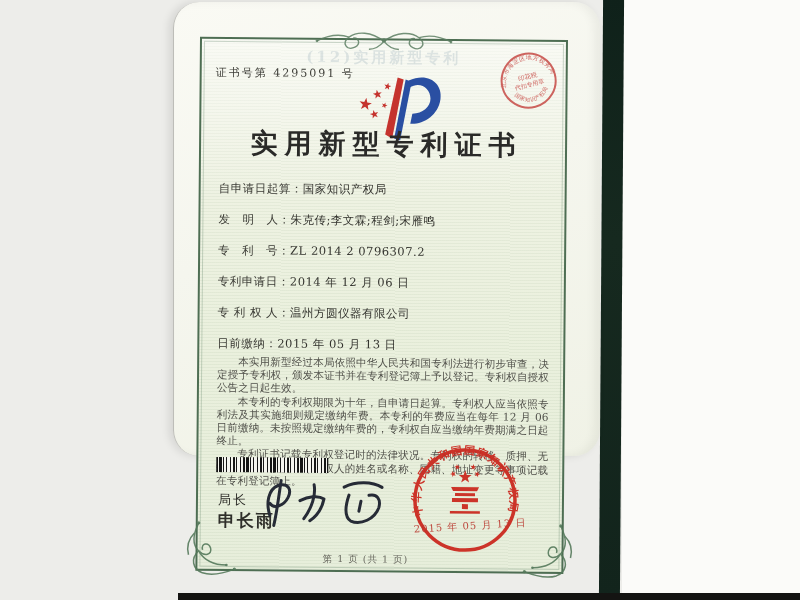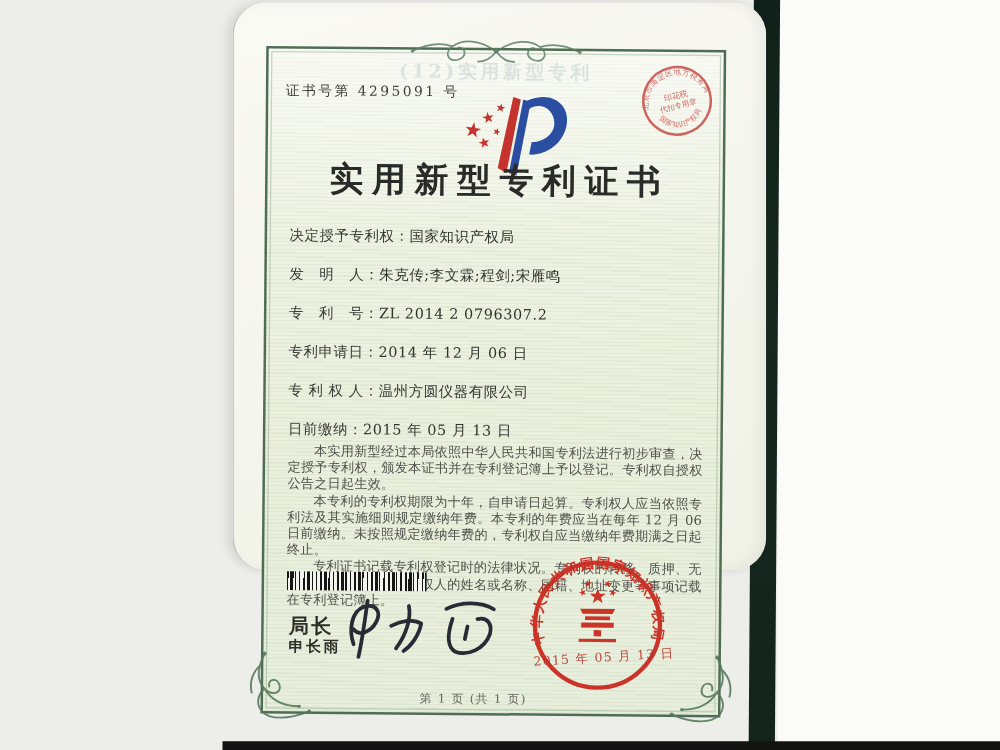--- a/index.html
+++ b/index.html
@@ -10,21 +10,21 @@
   }
   .photo{position:relative;width:800px;height:600px;background:#ededea;}
   .bg-right{position:absolute;left:622px;top:0;width:178px;height:600px;background:#fbfbf9;}
   .floor-strip{position:absolute;left:178px;top:593px;width:622px;height:7px;background:#141412;}
   .binder-strip{
     position:absolute;left:601px;top:-2px;width:21px;height:602px;
     background:linear-gradient(180deg,#0f211a,#16291f 40%,#12241c);
     transform:skewX(-0.4deg);
   }
   .paper{
-    position:absolute;left:186px;top:2px;width:426px;height:454px;
+    position:absolute;left:173px;top:2px;width:426px;height:454px;
     background:linear-gradient(160deg,#fafaf4 0%,#f5f6ee 45%,#f0f2e6 100%);
     border-left:1px solid #bdbdb8;
     box-shadow:-4px 0 8px rgba(0,0,0,0.10), inset -6px 0 10px rgba(0,0,0,0.05);
     border-radius:26px;
   }
   .sheet{
     position:absolute;left:26px;top:38px;width:364px;height:530px;
     border:2px solid #4e6e53;
     transform:rotate(0.5deg);transform-origin:top right;
     background:
@@ -55,22 +55,22 @@
     color:#50504a;letter-spacing:0.2px;text-align:justify;
   }
   .barcode{
     position:absolute;left:18px;top:418px;width:112px;height:15px;
     background:repeating-linear-gradient(90deg,
       #151515 0 1.5px,#f4f4ee 1.5px 3px,
       #151515 3px 5.5px,#f4f4ee 5.5px 6.5px,
       #151515 6.5px 7.5px,#f4f4ee 7.5px 10px,
       #151515 10px 11px,#f4f4ee 11px 13.5px);
   }
-  .signer-title{position:absolute;left:20px;top:452px;font-size:16px;font-weight:700;color:#2f2f2a;letter-spacing:2px;}
-  .signer-name{position:absolute;left:20px;top:470px;font-size:12px;font-weight:600;color:#2f2f2a;letter-spacing:2px;}
+  .signer-title{position:absolute;left:20px;top:452px;font-size:13px;font-weight:400;color:#2f2f2a;letter-spacing:2px;}
+  .signer-name{position:absolute;left:20px;top:470px;font-size:17px;font-weight:600;color:#2f2f2a;letter-spacing:2px;}
   .signature{position:absolute;left:58px;top:436px;}
   .seal{position:absolute;left:212px;top:404px;opacity:0.95;}
   .seal-date{
     position:absolute;left:216px;top:478px;font-size:10px;color:#b9352c;
     letter-spacing:1px;transform:rotate(-4deg);opacity:0.9;z-index:5;
   }
   .footer{
     position:absolute;left:0;top:513px;width:100%;text-align:center;
     transform:translateX(-14px);font-size:9.5px;color:#67675e;letter-spacing:1px;
   }
@@ -152,21 +152,21 @@
         <g fill="#2a4fa2">
           <polygon points="58,9 64,11 53,70 47,68"></polygon>
           <path d="M61,10 C81,1 95,13 93,28 C91,45 75,54 63,53 L65,43 C75,43 83,36 83,28 C83,17 72,10 62,17 Z"></path>
         </g>
       </svg>
 
       <div class="title">实用新型专利证书</div>
 
       <div class="fields">
         <div class="field-row">
-          <span class="lab">决定授予专利权：</span><span class="val">国家知识产权局</span>
+          <span class="lab">自申请日起算：</span><span class="val">国家知识产权局</span>
         </div>
         <div class="field-row">
           <span class="lab">发　明　人：</span><span class="val">朱克传;李文霖;程剑;宋雁鸣</span>
         </div>
         <div class="field-row">
           <span class="lab">专　利　号：</span><span class="val">ZL 2014 2 0796307.2</span>
         </div>
         <div class="field-row">
           <span class="lab">专利申请日：</span><span class="val">2014 年 12 月 06 日</span>
         </div>

